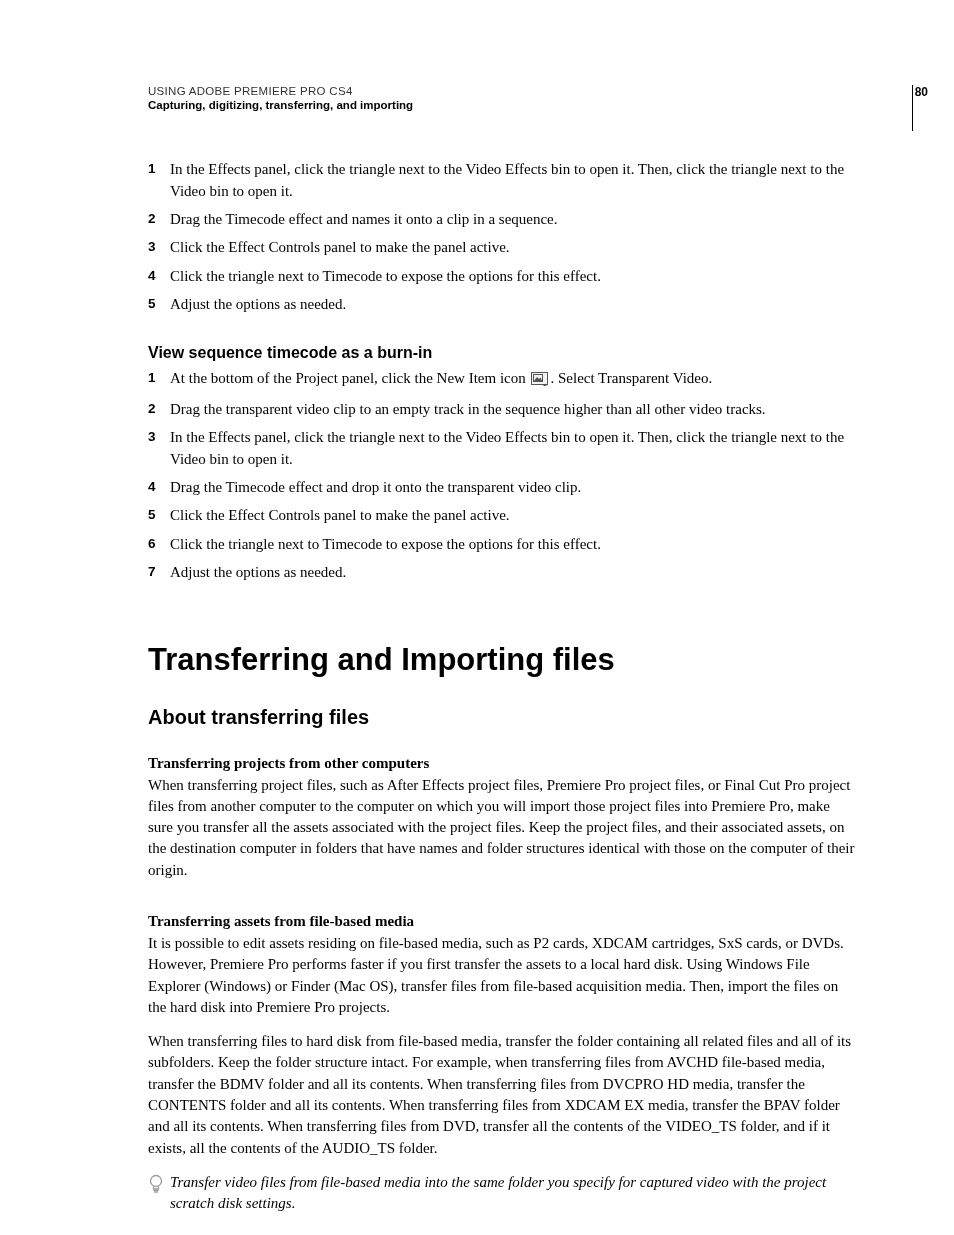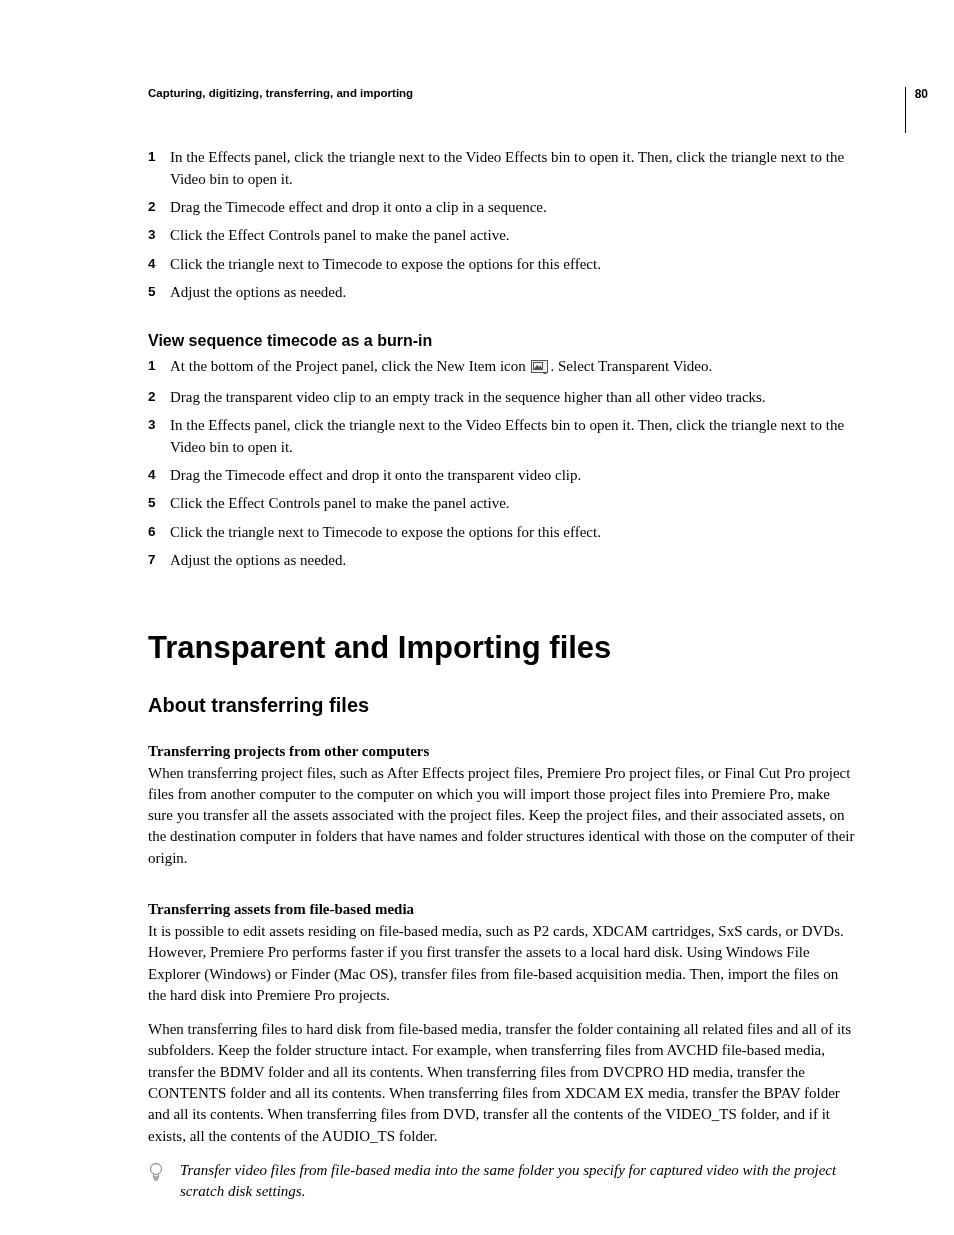--- a/index.html
+++ b/index.html
@@ -33,21 +33,21 @@
   }
   .page-number {
     position: absolute;
     right: -72px;
     top: 0;
     font-family: "Myriad Pro", "Segoe UI", Arial, sans-serif;
     font-size: 12px;
     font-weight: 700;
     color: #000;
     border-left: 1.5px solid #000;
-    padding-left: 9px;
+    padding-left: 2px;
     padding-bottom: 20px;
     height: 26px;
   }
   .subhead {
     font-family: "Myriad Pro", "Segoe UI", Arial, sans-serif;
     font-weight: 700;
     font-size: 16px;
     color: #000;
     margin: 0 0 6px 0;
   }
@@ -98,21 +98,21 @@
     margin: 0 0 3px 0;
   }
   p.body {
     font-size: 15px;
     line-height: 1.42;
     margin: 0 0 13px 0;
   }
   .tip {
     display: flex;
     align-items: flex-start;
-    gap: 16px;
+    gap: 6px;
     margin-top: 6px;
   }
   .tip-text {
     font-style: italic;
     font-size: 15px;
     line-height: 1.4;
   }
   .bulb {
     flex: 0 0 auto;
     margin-top: 2px;
@@ -126,27 +126,28 @@
     font-size: 15px;
     line-height: 1.45;
   }
 </style>
 </head>
 <body>
 
 <div class="page">
 
   <div class="header">
+    <div class="header-line1">USING ADOBE PREMIERE PRO CS4</div>
     <div class="header-line2">Capturing, digitizing, transferring, and importing</div>
     <div class="page-number">80</div>
   </div>
 
   <ol class="steps">
     <li>In the Effects panel, click the triangle next to the Video Effects bin to open it. Then, click the triangle next to the Video bin to open it.</li>
-    <li>Drag the Timecode effect and drop it onto a clip in a sequence.</li>
+    <li>Drag the Timecode effect and names it onto a clip in a sequence.</li>
     <li>Click the Effect Controls panel to make the panel active.</li>
     <li>Click the triangle next to Timecode to expose the options for this effect.</li>
     <li>Adjust the options as needed.</li>
   </ol>
 
   <h3 class="subhead section-spacer">View sequence timecode as a burn-in</h3>
   <ol class="steps">
     <li>
       <span class="inline-seq">
         <span>At the bottom of the Project panel, click the New Item icon </span><span class="newitem-icon"><svg width="17" height="14" viewBox="0 0 17 14">
@@ -158,21 +159,21 @@
       </span>
     </li>
     <li>Drag the transparent video clip to an empty track in the sequence higher than all other video tracks.</li>
     <li>In the Effects panel, click the triangle next to the Video Effects bin to open it. Then, click the triangle next to the Video bin to open it.</li>
     <li>Drag the Timecode effect and drop it onto the transparent video clip.</li>
     <li>Click the Effect Controls panel to make the panel active.</li>
     <li>Click the triangle next to Timecode to expose the options for this effect.</li>
     <li>Adjust the options as needed.</li>
   </ol>
 
-  <h1 class="chapter">Transparent and Importing files</h1>
+  <h1 class="chapter">Transferring and Importing files</h1>
 
   <h2 class="topic">About transferring files</h2>
 
   <p class="para-head">Transferring projects from other computers</p>
   <p class="body">When transferring project files, such as After Effects project files, Premiere Pro project files, or Final Cut Pro project files from another computer to the computer on which you will import those project files into Premiere Pro, make sure you transfer all the assets associated with the project files. Keep the project files, and their associated assets, on the destination computer in folders that have names and folder structures identical with those on the computer of their origin.</p>
 
   <p class="para-head" style="margin-top:32px">Transferring assets from file-based media</p>
   <p class="body">It is possible to edit assets residing on file-based media, such as P2 cards, XDCAM cartridges, SxS cards, or DVDs. However, Premiere Pro performs faster if you first transfer the assets to a local hard disk. Using Windows File Explorer (Windows) or Finder (Mac OS), transfer files from file-based acquisition media. Then, import the files on the hard disk into Premiere Pro projects.</p>
   <p class="body">When transferring files to hard disk from file-based media, transfer the folder containing all related files and all of its subfolders. Keep the folder structure intact. For example, when transferring files from AVCHD file-based media, transfer the BDMV folder and all its contents. When transferring files from DVCPRO HD media, transfer the CONTENTS folder and all its contents. When transferring files from XDCAM EX media, transfer the BPAV folder and all its contents. When transferring files from DVD, transfer all the contents of the VIDEO_TS folder, and if it exists, all the contents of the AUDIO_TS folder.</p>
 

